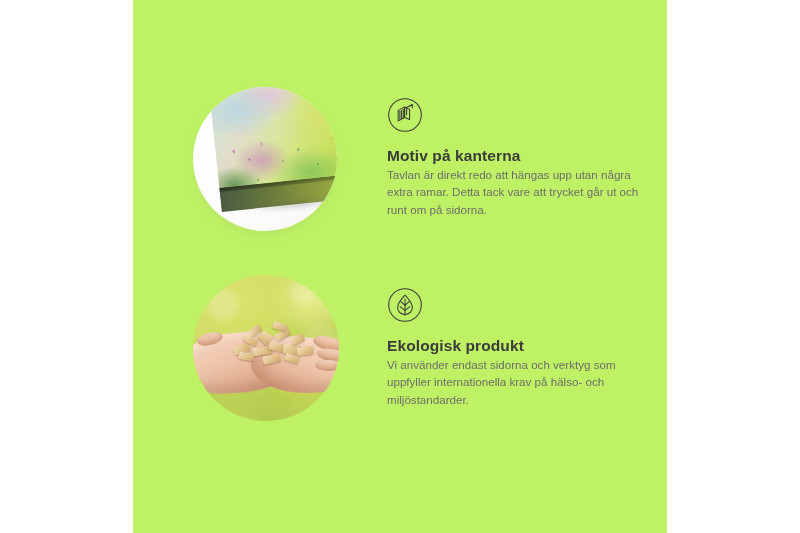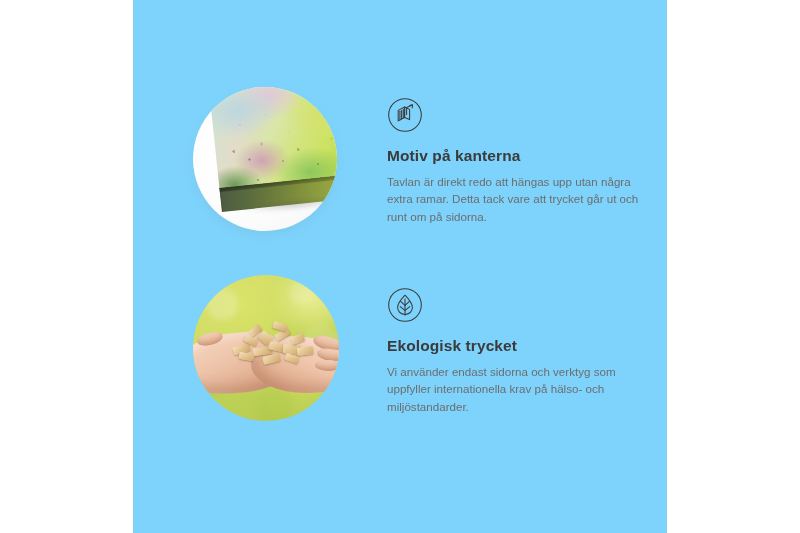--- a/index.html
+++ b/index.html
@@ -22,21 +22,21 @@
     background: #ffffff;
   }
 
   
   .panel {
     position: absolute;
     left: 133px;
     top: 0;
     width: 534px;
     height: 533px;
-    background: #7dd3fc;
+    background: #bef264;
     overflow: hidden;
   }
 
   .feature {
     position: absolute;
     left: 0;
     width: 534px;
     display: flex;
     align-items: flex-start;
   }
@@ -264,21 +264,21 @@
 
   .feat-title {
     margin: 14px 0 0 0;
     font-size: 15.5px;
     font-weight: 600;
     color: #3b3b3b;
     letter-spacing: .1px;
     line-height: 1.2;
   }
   .feat-body {
-    margin: 7px 0 0 0;
+    margin: 0 0 0 0;
     font-size: 11.6px;
     line-height: 1.52;
     color: #6d6d6d;
     max-width: 268px;
   }
 </style>
 </head>
 <body>
 
 <div class="page">
@@ -361,19 +361,19 @@
             <path d="M18 8.2 C22.9 13.2 25.4 17.3 25.4 20.6 C25.4 24.6 22.1 27.4 18 27.4 C13.9 27.4 10.6 24.6 10.6 20.6 C10.6 17.3 13.1 13.2 18 8.2 Z"></path>
 
             <path d="M18 12.1 L18 28.2"></path>
 
             <path d="M18 18.4 L13.6 14.4"></path>
             <path d="M18 18.4 L22.4 14.4"></path>
             <path d="M18 23.4 L13.2 19.6"></path>
             <path d="M18 23.4 L22.8 19.6"></path>
           </svg>
         </span>
-        <h3 class="feat-title">Ekologisk trycket</h3>
+        <h3 class="feat-title">Ekologisk produkt</h3>
         <p class="feat-body">Vi använder endast sidorna och verktyg som uppfyller internationella krav på hälso- och miljöstandarder.</p>
       </div>
     </div>
 
   </div>
 </div>
 
 </body></html>

